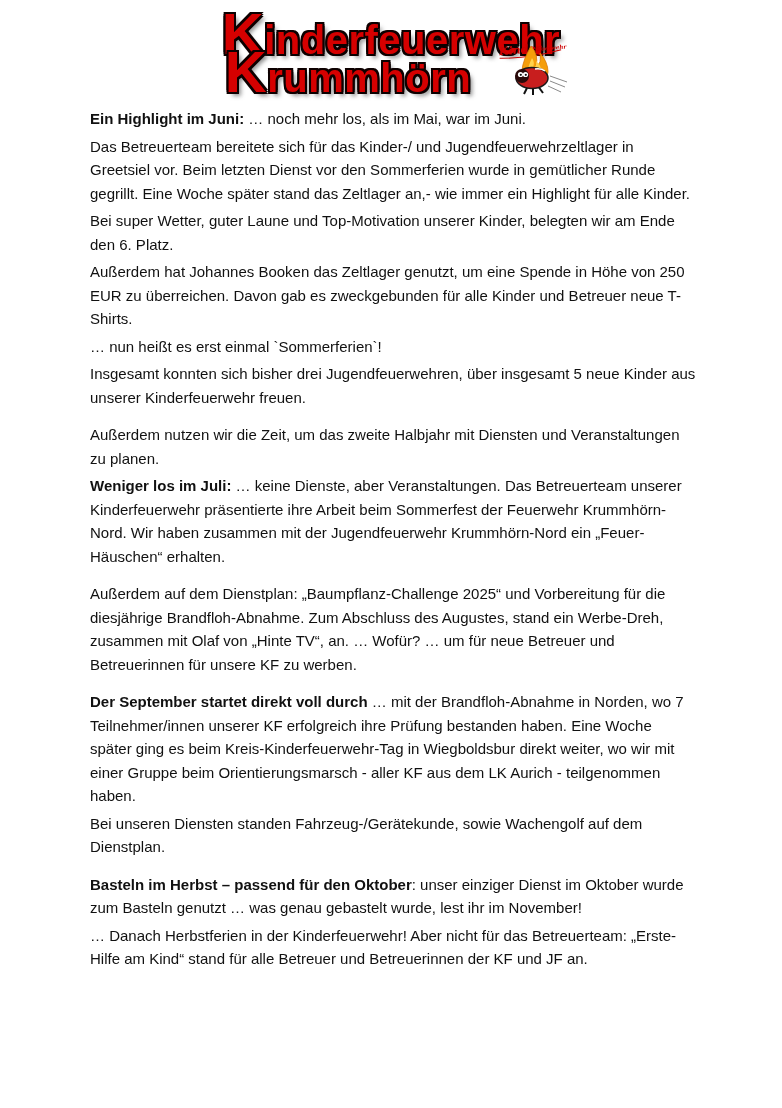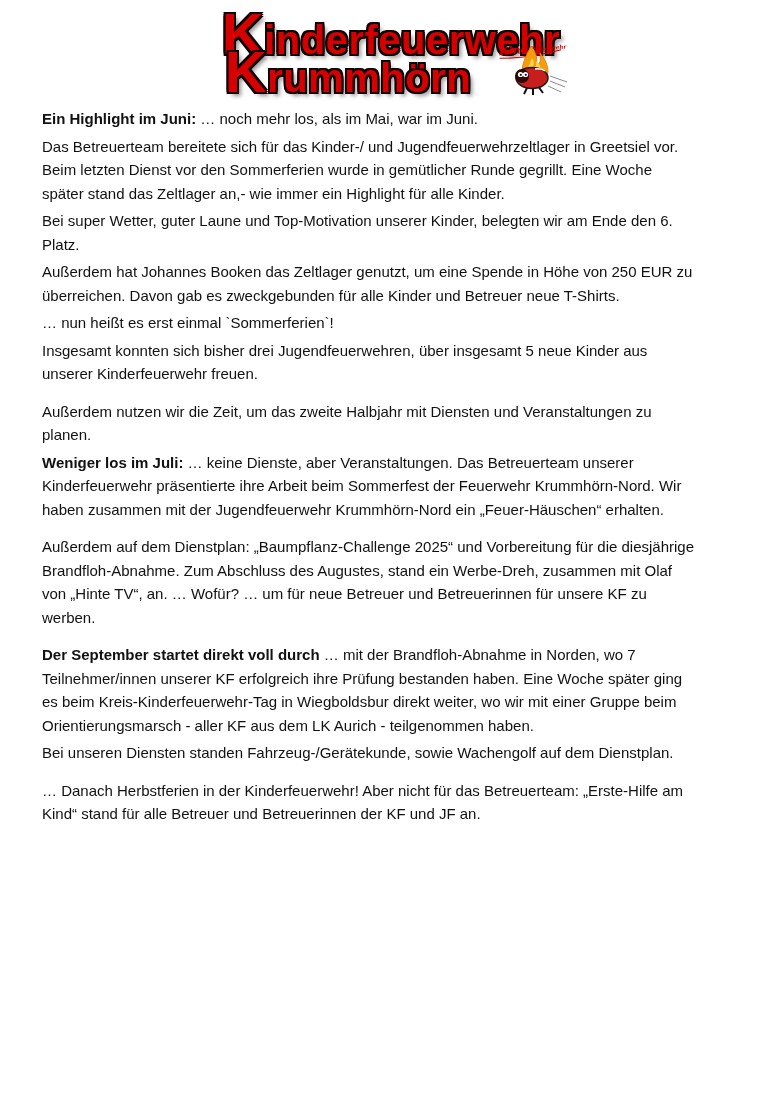--- a/index.html
+++ b/index.html
@@ -34,21 +34,21 @@
     transform:translateX(10px);
     position:relative;z-index:2;
   }
   .mascot{margin-left:14px;margin-top:-6px;}
   .mascot-script{
     font-family:"DejaVu Serif",serif;
     font-style:italic;font-weight:bold;
   }
   
   .content{
-    padding:0 86px 0 42px;
+    padding:0 86px 0 90px;
   }
   .para{
     margin:0 0 4px 0;
     font-size:15px;
     line-height:23.5px;
   }
   .lead{font-weight:bold;}
   .block{margin:0 0 14px 0;}
   .block:last-child{margin-bottom:0;}
 </style>
@@ -115,17 +115,18 @@
     <section class="block">
       <p class="para">Außerdem auf dem Dienstplan: „Baumpflanz-Challenge 2025“ und Vorbereitung für die diesjährige Brandfloh-Abnahme. Zum Abschluss des Augustes, stand ein Werbe-Dreh, zusammen mit Olaf von „Hinte TV“, an. … Wofür? … um für neue Betreuer und Betreuerinnen für unsere KF zu werben.</p>
     </section>
 
     <section class="block">
       <p class="para"><span class="lead">Der September startet direkt voll durch</span><span> … mit der Brandfloh-Abnahme in Norden, wo 7 Teilnehmer/innen unserer KF erfolgreich ihre Prüfung bestanden haben. Eine Woche später ging es beim Kreis-Kinderfeuerwehr-Tag in Wiegboldsbur direkt weiter, wo wir mit einer Gruppe beim Orientierungsmarsch - aller KF aus dem LK Aurich - teilgenommen haben.</span></p>
       <p class="para">Bei unseren Diensten standen Fahrzeug-/Gerätekunde, sowie Wachengolf auf dem Dienstplan.</p>
     </section>
 
     <section class="block">
+      <p class="para"><span class="lead">Basteln im Herbst – passend für den Oktober</span><span>: unser einziger Dienst im Oktober wurde zum Basteln genutzt … was genau gebastelt wurde, lest ihr im November!</span></p>
       <p class="para">… Danach Herbstferien in der Kinderfeuerwehr! Aber nicht für das Betreuerteam: „Erste-Hilfe am Kind“ stand für alle Betreuer und Betreuerinnen der KF und JF an.</p>
     </section>
 
   </main>
 </div>
 
 </body></html>

